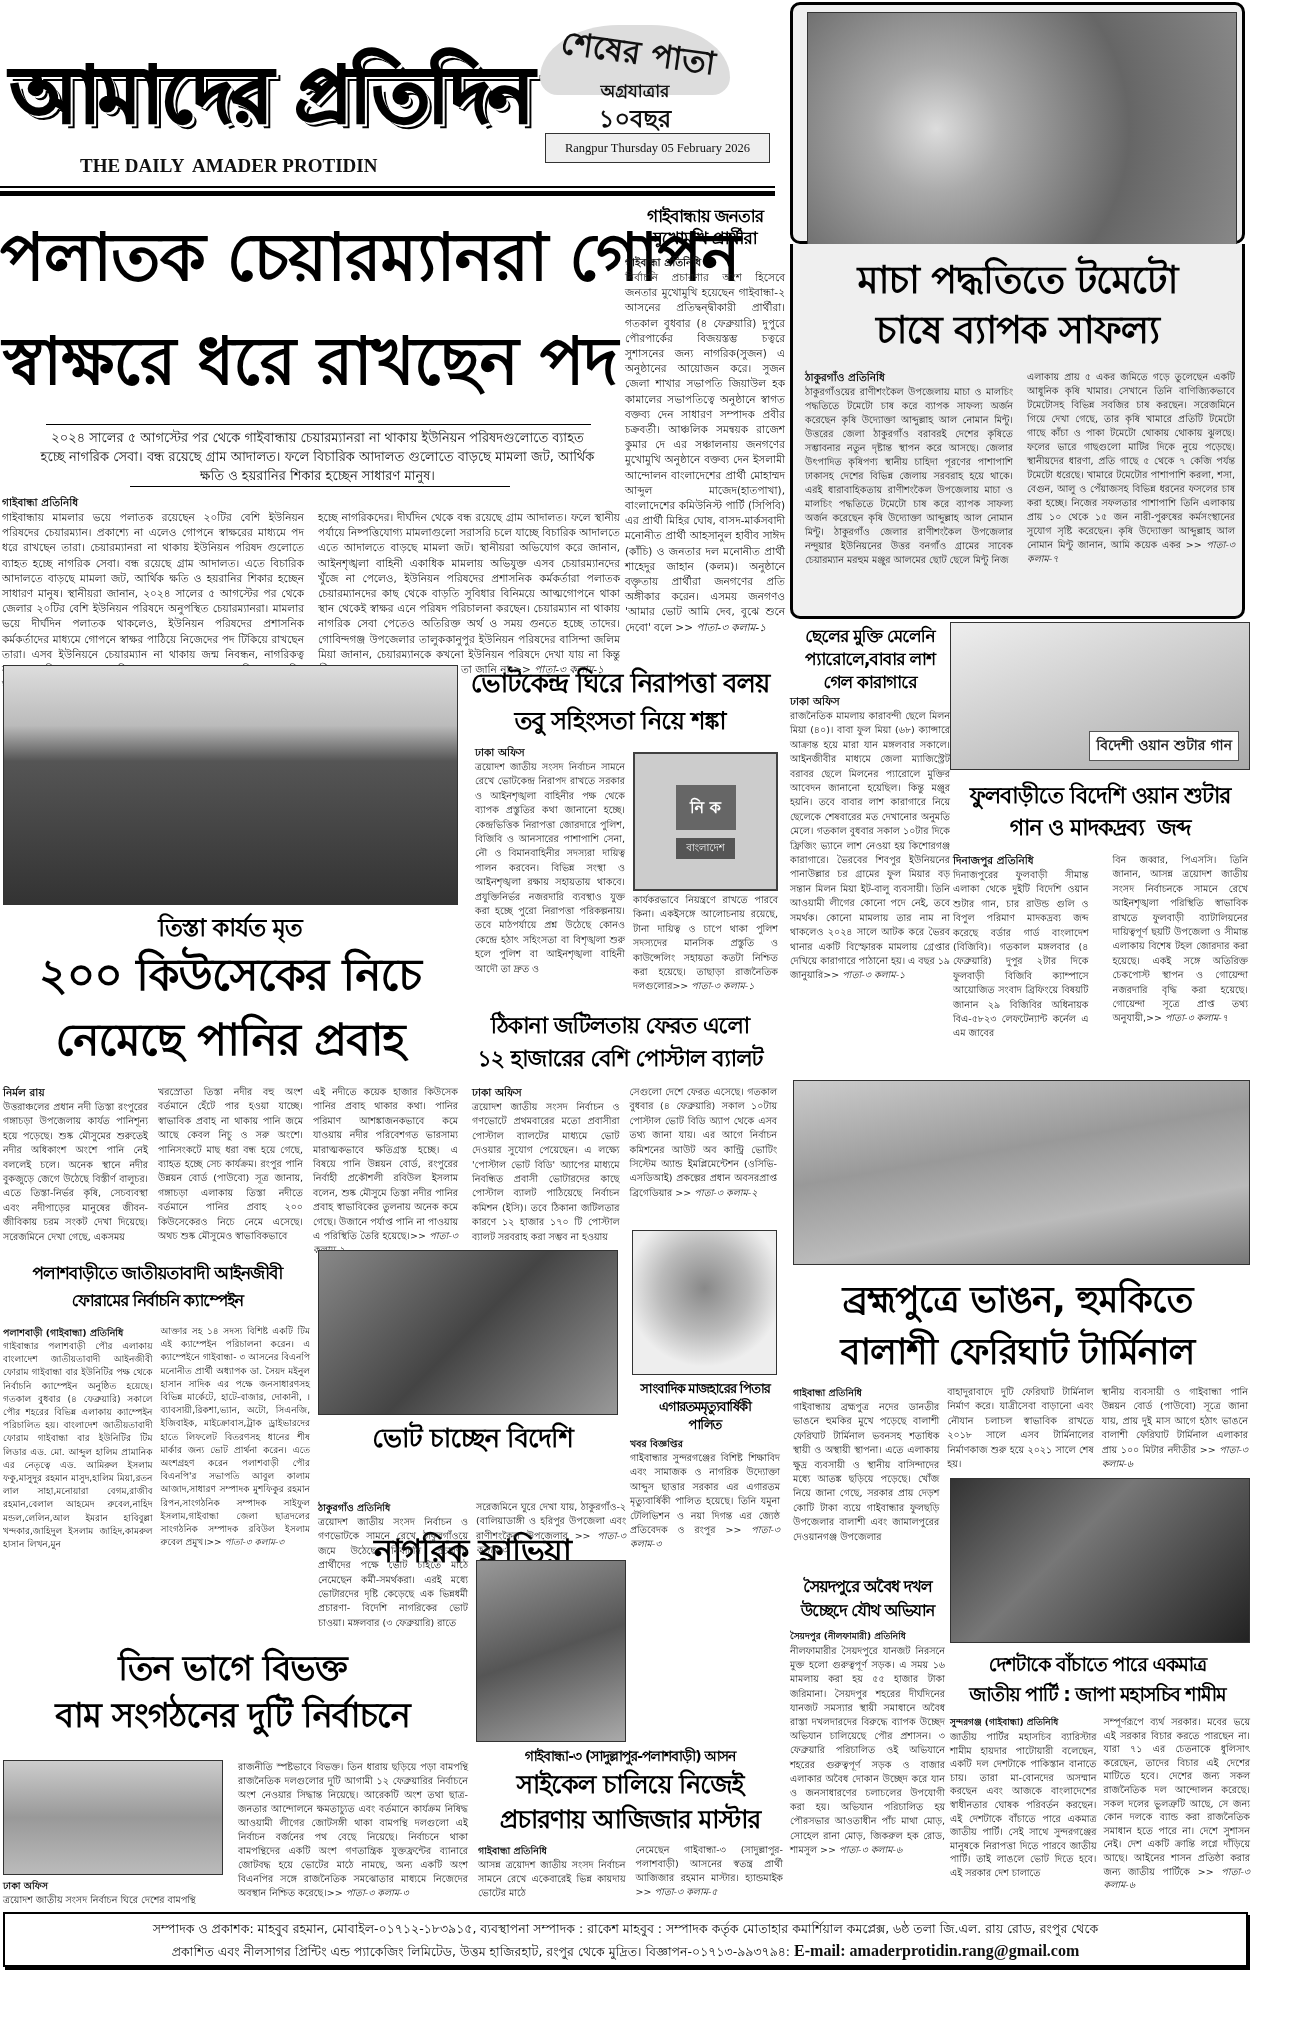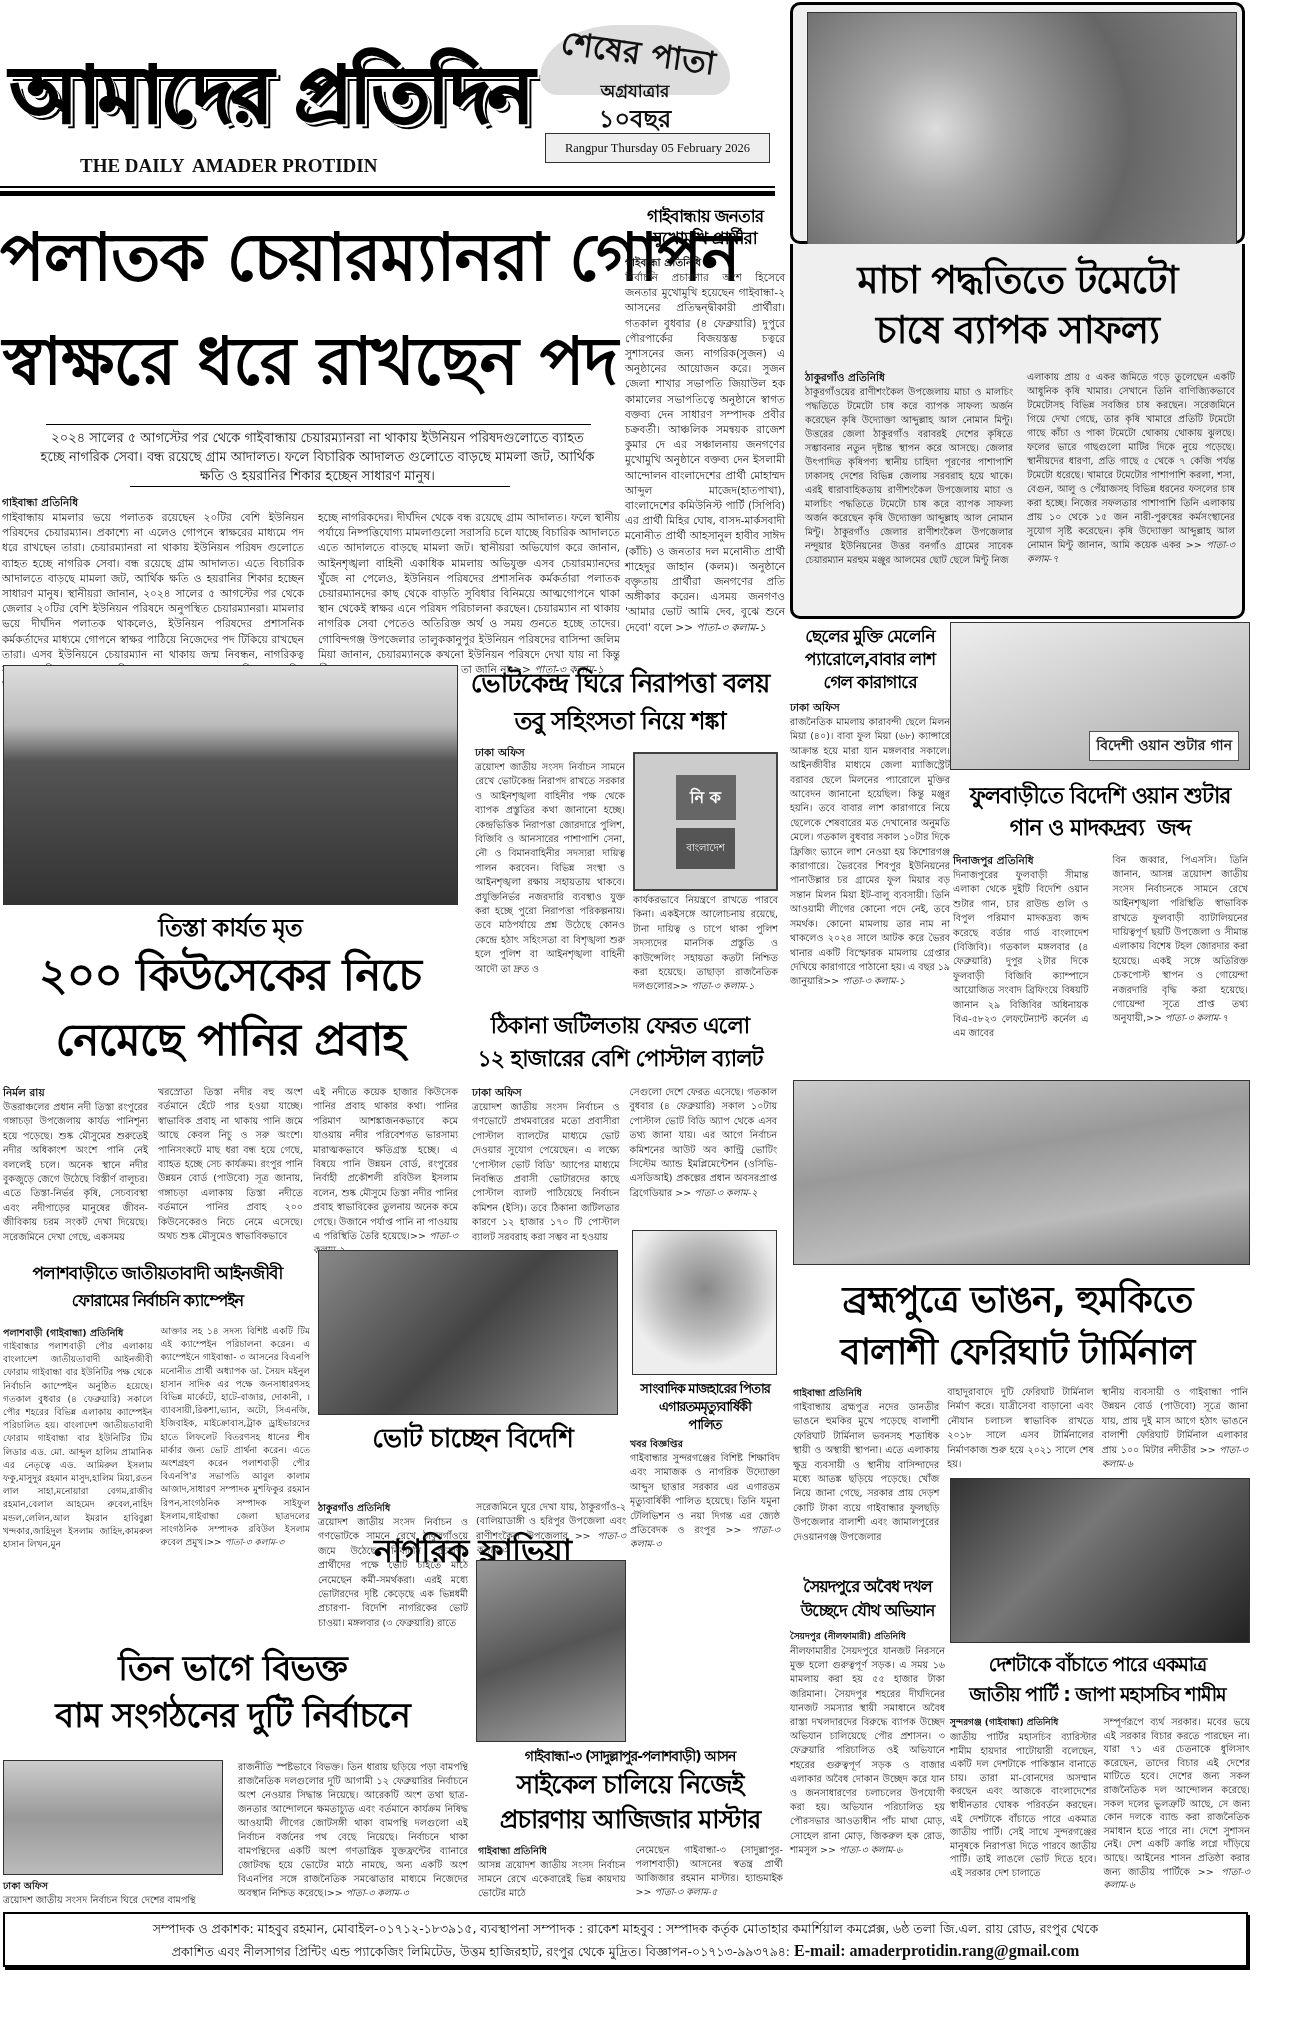--- a/index.html
+++ b/index.html
@@ -70,30 +70,30 @@
 <div class="photo" style="left:3px;top:665px;width:455px;height:240px;background:linear-gradient(180deg,#ddd 0,#bbb 25%,#555 40%,#333 100%)"></div>
 
 <div class="abs head" style="left:465px;top:665px;width:310px;font-size:26px;line-height:36px;white-space:nowrap">ভোটকেন্দ্র ঘিরে নিরাপত্তা বলয়</div>
 <div class="abs head" style="left:465px;top:703px;width:310px;font-size:24px;line-height:36px">তবু সহিংসতা নিয়ে শঙ্কা</div>
 <div class="abs" style="left:475px;top:745px;width:150px">
   <div class="dateline">ঢাকা অফিস</div>
   <div class="body-text" style="font-size:9.5px;line-height:14.4px">ত্রয়োদশ জাতীয় সংসদ নির্বাচন সামনে রেখে ভোটকেন্দ্র নিরাপদ রাখতে সরকার ও আইনশৃঙ্খলা বাহিনীর পক্ষ থেকে ব্যাপক প্রস্তুতির কথা জানানো হচ্ছে। কেন্দ্রভিত্তিক নিরাপত্তা জোরদারে পুলিশ, বিজিবি ও আনসারের পাশাপাশি সেনা, নৌ ও বিমানবাহিনীর সদস্যরা দায়িত্ব পালন করবেন। বিভিন্ন সংস্থা ও আইনশৃঙ্খলা রক্ষায় সহায়তায় থাকবে। প্রযুক্তিনির্ভর নজরদারি ব্যবস্থাও যুক্ত করা হচ্ছে পুরো নিরাপত্তা পরিকল্পনায়। তবে মাঠপর্যায়ে প্রশ্ন উঠেছে কোনও কেন্দ্রে হঠাৎ সহিংসতা বা বিশৃঙ্খলা শুরু হলে পুলিশ বা আইনশৃঙ্খলা বাহিনী আদৌ তা দ্রুত ও</div>
 </div>
 <div class="abs" style="left:633px;top:752px;width:145px;height:139px;background:#ccc;border:2px solid #404040;display:flex;align-items:center;justify-content:center;flex-direction:column">
   <div style="width:60px;height:45px;background:#666;color:#fff;font-weight:bold;text-align:center;line-height:45px;font-size:16px">নি ক</div>
-  <div style="margin-top:8px;background:#555;color:#fff;font-size:10px;padding:12px 10px">বাংলাদেশ</div>
+  <div style="margin-top:8px;background:#555;color:#fff;font-size:10px;padding:2px 10px">বাংলাদেশ</div>
 </div>
 <div class="abs body-text" style="left:633px;top:893px;width:145px;font-size:9.5px;line-height:14.4px">
   <span>কার্যকরভাবে নিয়ন্ত্রণে রাখতে পারবে কিনা। একইসঙ্গে আলোচনায় রয়েছে, টানা দায়িত্ব ও চাপে থাকা পুলিশ সদস্যদের মানসিক প্রস্তুতি ও কাউন্সেলিং সহায়তা কতটা নিশ্চিত করা হয়েছে। তাছাড়া রাজনৈতিক দলগুলোর</span><span class="cont">&gt;&gt; পাতা-৩ কলাম-১</span>
 </div>
 
 <div class="abs" style="left:790px;top:625px;width:160px">
   <div class="head" style="font-size:17px;line-height:23px">ছেলের মুক্তি মেলেনি</div>
   <div class="head" style="font-size:17px;line-height:23px">প্যারোলে,বাবার লাশ</div>
-  <div class="head" style="font-size:17px;line-height:23px;margin-bottom:6px">গেল কারাগারে</div>
+  <div class="head" style="font-size:17px;line-height:23px;">গেল কারাগারে</div>
   <div class="dateline">ঢাকা অফিস</div>
   <div class="body-text" style="font-size:9.5px;line-height:14.4px"><span>রাজনৈতিক মামলায় কারাবন্দী ছেলে মিলন মিয়া (৪০)। বাবা ফুল মিয়া (৬৮) ক্যান্সারে আক্রান্ত হয়ে মারা যান মঙ্গলবার সকালে। আইনজীবীর মাধ্যমে জেলা ম্যাজিস্ট্রেট বরাবর ছেলে মিলনের প্যারোলে মুক্তির আবেদন জানানো হয়েছিল। কিন্তু মঞ্জুর হয়নি। তবে বাবার লাশ কারাগারে নিয়ে ছেলেকে শেষবারের মত দেখানোর অনুমতি মেলে। গতকাল বুধবার সকাল ১০টার দিকে ফ্রিজিং ভ্যানে লাশ নেওয়া হয় কিশোরগঞ্জ কারাগারে। ভৈরবের শিবপুর ইউনিয়নের পানাউল্লার চর গ্রামের ফুল মিয়ার বড় সন্তান মিলন মিয়া ইট-বালু ব্যবসায়ী। তিনি আওয়ামী লীগের কোনো পদে নেই, তবে সমর্থক। কোনো মামলায় তার নাম না থাকলেও ২০২৪ সালে আটক করে ভৈরব থানার একটি বিস্ফোরক মামলায় গ্রেপ্তার দেখিয়ে কারাগারে পাঠানো হয়। এ বছর ১৯ জানুয়ারি</span><span class="cont">&gt;&gt; পাতা-৩ কলাম-১</span></div>
 </div>
 
 <div class="photo" style="left:950px;top:622px;width:300px;height:148px;background:linear-gradient(160deg,#eee 0,#ccc 50%,#aaa 100%)">
   <div class="cap" style="right:10px;bottom:8px">বিদেশী ওয়ান শুটার গান</div>
 </div>
 <div class="abs head" style="left:950px;top:780px;width:300px;font-size:22px;line-height:32px;white-space:nowrap">ফুলবাড়ীতে বিদেশি ওয়ান শুটার</div>
 <div class="abs head" style="left:950px;top:812px;width:300px;font-size:22px;line-height:32px;white-space:pre">গান ও মাদকদ্রব্য  জব্দ</div>
 <div class="abs" style="left:953px;top:853px;width:295px">

